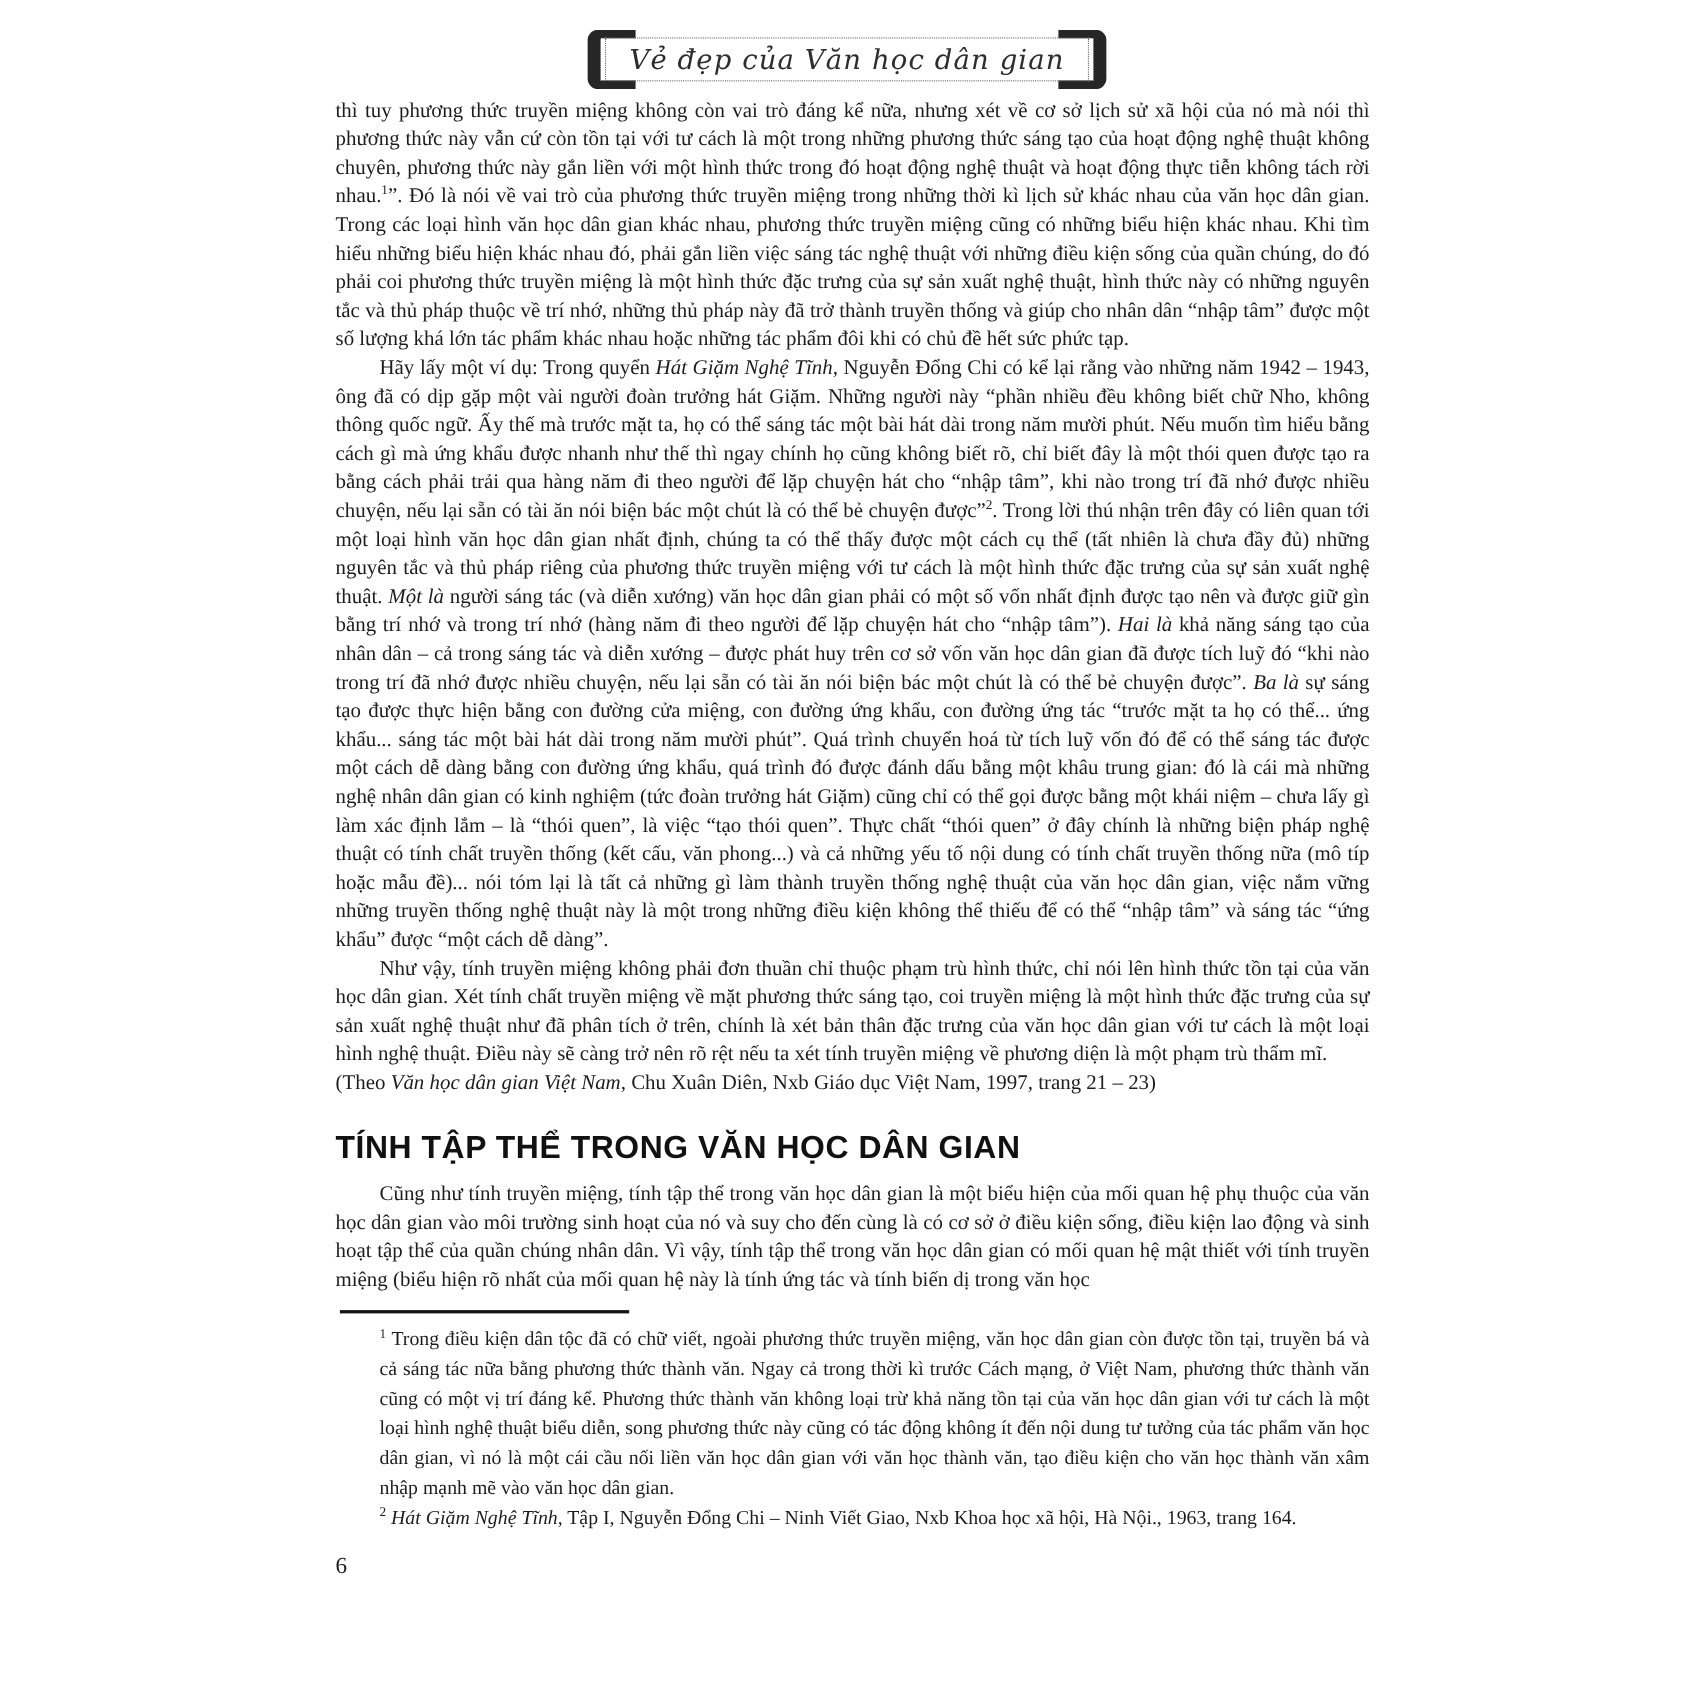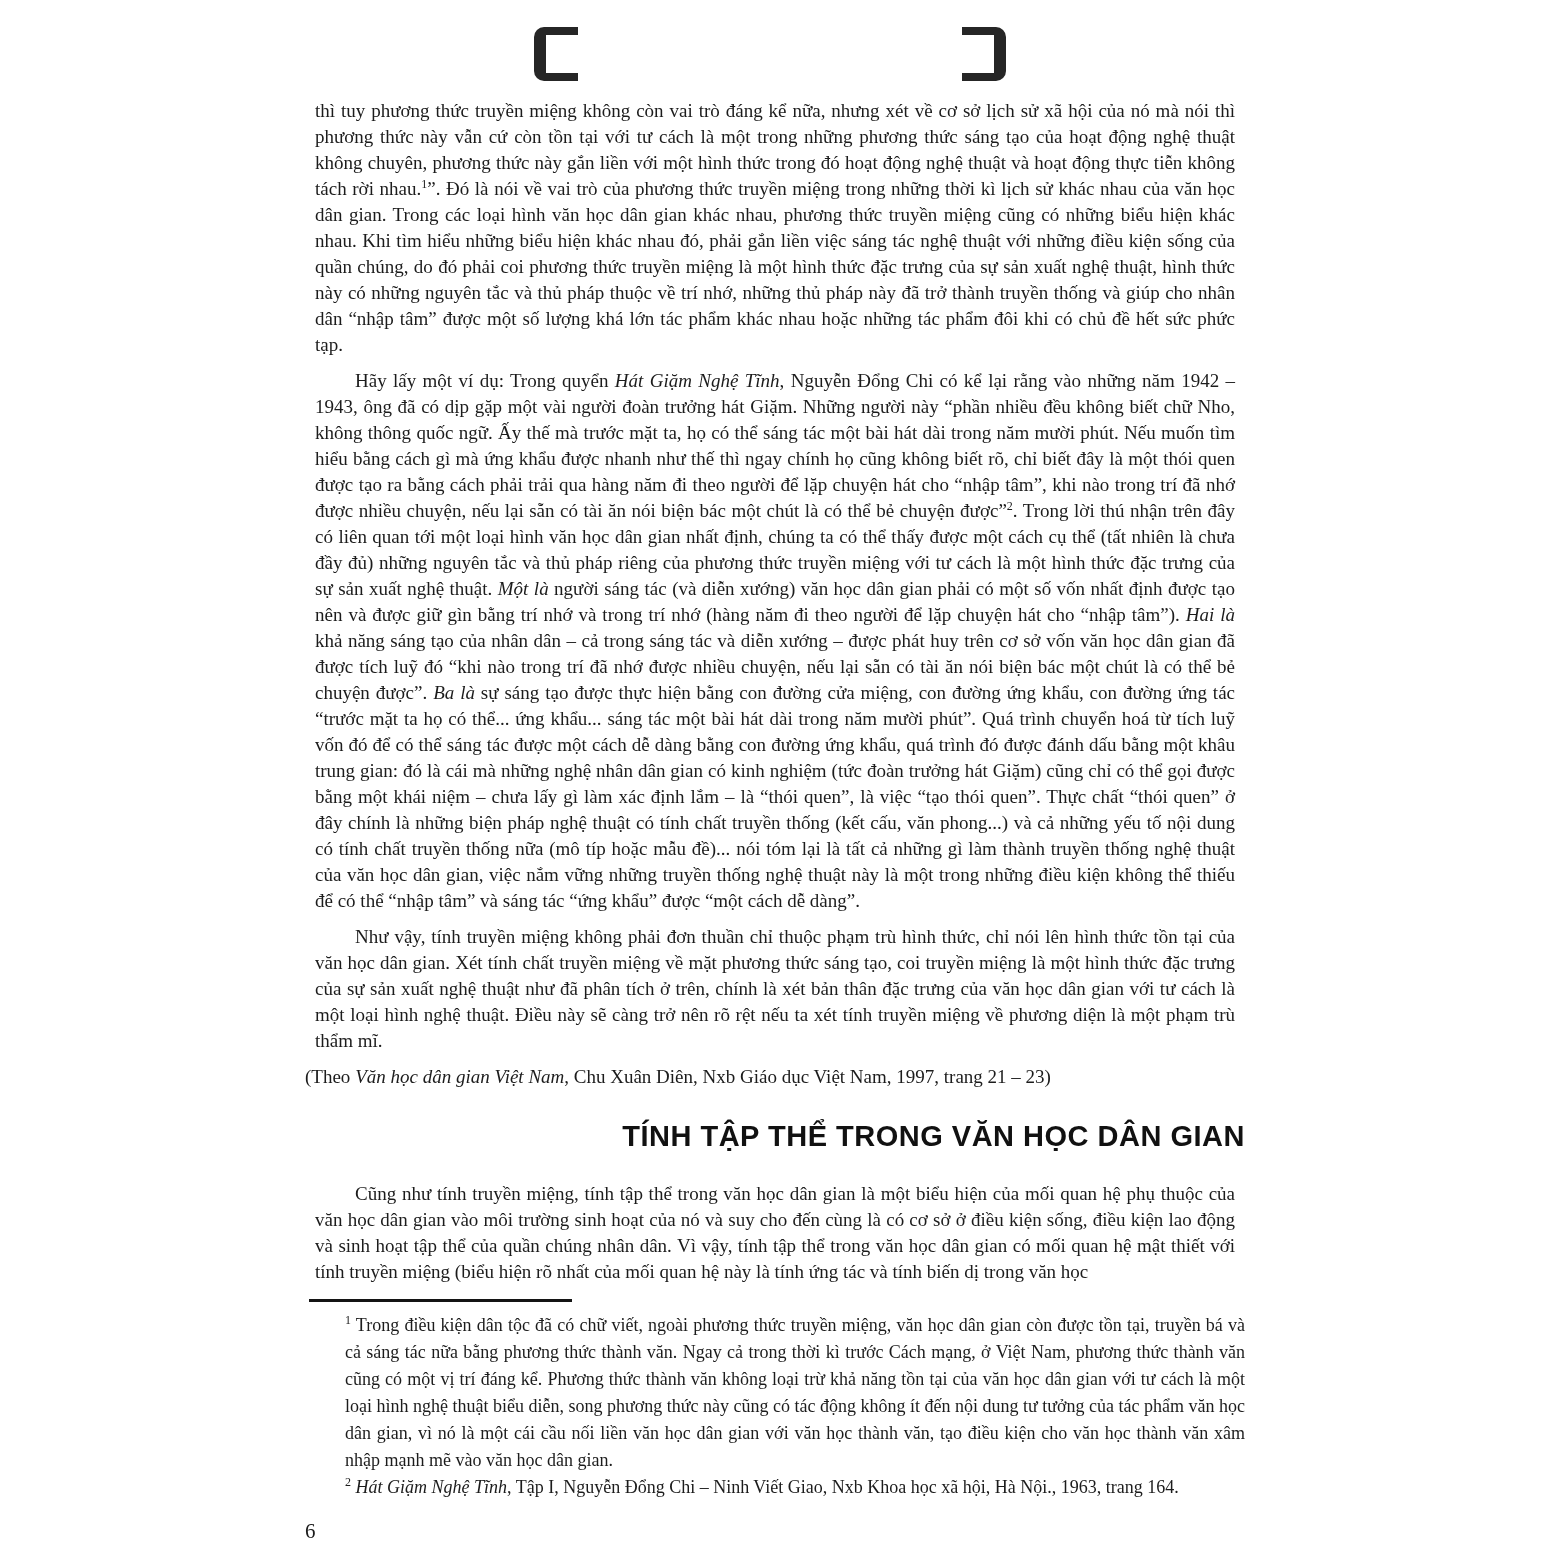--- a/index.html
+++ b/index.html
@@ -38,37 +38,37 @@
     border-right:12px solid #262626;
     border-top:8px solid #262626;
     border-bottom:8px solid #262626;
     border-radius:0 10px 10px 0;
   }
   
   .content{
     position:absolute;left:305px;top:88px;width:940px;
   }
   .para{
-    margin:10px;
+    margin:0;
     font-size:19px;
     line-height:26px;
     text-align:justify;
     text-justify:inter-word;
   }
   .para.indent{text-indent:40px;}
   .para sup, .footnote sup{font-size:12px;line-height:0;}
   .citation{
     margin:0;
     font-size:19px;
     line-height:26px;
     text-align:left;
   }
   .heading{
-    margin:30px 0 28px 0;
-    text-align:right;
+    margin:30px 0 12px 0;
+    text-align:left;
     font-family:"Liberation Sans","DejaVu Sans",sans-serif;
     font-weight:700;
     font-size:29px;
     letter-spacing:0.5px;
     color:#111111;
   }
   .footnotes{margin-top:14px;}
   .rule{
     width:263px;height:0;
     border-top:3px solid #141414;
@@ -87,20 +87,21 @@
   }
 </style>
 </head>
 <body>
 
 <div class="page">
 
   <div class="header-box">
     <span class="bracket bl"></span>
     <span class="bracket br"></span>
+    <div class="header-inner">Vẻ đẹp của Văn học dân gian</div>
   </div>
 
   <div class="content">
 
     <p class="para"><span>thì tuy phương thức truyền miệng không còn vai trò đáng kể nữa, nhưng xét về cơ sở lịch sử xã hội của nó mà nói thì phương thức này vẫn cứ còn tồn tại với tư cách là một trong những phương thức sáng tạo của hoạt động nghệ thuật không chuyên, phương thức này gắn liền với một hình thức trong đó hoạt động nghệ thuật và hoạt động thực tiễn không tách rời nhau.</span><sup>1</sup><span>”. Đó là nói về vai trò của phương thức truyền miệng trong những thời kì lịch sử khác nhau của văn học dân gian. Trong các loại hình văn học dân gian khác nhau, phương thức truyền miệng cũng có những biểu hiện khác nhau. Khi tìm hiểu những biểu hiện khác nhau đó, phải gắn liền việc sáng tác nghệ thuật với những điều kiện sống của quần chúng, do đó phải coi phương thức truyền miệng là một hình thức đặc trưng của sự sản xuất nghệ thuật, hình thức này có những nguyên tắc và thủ pháp thuộc về trí nhớ, những thủ pháp này đã trở thành truyền thống và giúp cho nhân dân “nhập tâm” được một số lượng khá lớn tác phẩm khác nhau hoặc những tác phẩm đôi khi có chủ đề hết sức phức tạp.</span></p>
 
     <p class="para indent"><span>Hãy lấy một ví dụ: Trong quyển </span><span><i>Hát Giặm Nghệ Tĩnh</i></span><span>, Nguyễn Đổng Chi có kể lại rằng vào những năm 1942 – 1943, ông đã có dịp gặp một vài người đoàn trưởng hát Giặm. Những người này “phần nhiều đều không biết chữ Nho, không thông quốc ngữ. Ấy thế mà trước mặt ta, họ có thể sáng tác một bài hát dài trong năm mười phút. Nếu muốn tìm hiểu bằng cách gì mà ứng khẩu được nhanh như thế thì ngay chính họ cũng không biết rõ, chỉ biết đây là một thói quen được tạo ra bằng cách phải trải qua hàng năm đi theo người để lặp chuyện hát cho “nhập tâm”, khi nào trong trí đã nhớ được nhiều chuyện, nếu lại sẵn có tài ăn nói biện bác một chút là có thể bẻ chuyện được”</span><sup>2</sup><span>. Trong lời thú nhận trên đây có liên quan tới một loại hình văn học dân gian nhất định, chúng ta có thể thấy được một cách cụ thể (tất nhiên là chưa đầy đủ) những nguyên tắc và thủ pháp riêng của phương thức truyền miệng với tư cách là một hình thức đặc trưng của sự sản xuất nghệ thuật. </span><span><i>Một là</i></span><span> người sáng tác (và diễn xướng) văn học dân gian phải có một số vốn nhất định được tạo nên và được giữ gìn bằng trí nhớ và trong trí nhớ (hàng năm đi theo người để lặp chuyện hát cho “nhập tâm”). </span><span><i>Hai là</i></span><span> khả năng sáng tạo của nhân dân – cả trong sáng tác và diễn xướng – được phát huy trên cơ sở vốn văn học dân gian đã được tích luỹ đó “khi nào trong trí đã nhớ được nhiều chuyện, nếu lại sẵn có tài ăn nói biện bác một chút là có thể bẻ chuyện được”. </span><span><i>Ba là</i></span><span> sự sáng tạo được thực hiện bằng con đường cửa miệng, con đường ứng khẩu, con đường ứng tác “trước mặt ta họ có thể... ứng khẩu... sáng tác một bài hát dài trong năm mười phút”. Quá trình chuyển hoá từ tích luỹ vốn đó để có thể sáng tác được một cách dễ dàng bằng con đường ứng khẩu, quá trình đó được đánh dấu bằng một khâu trung gian: đó là cái mà những nghệ nhân dân gian có kinh nghiệm (tức đoàn trưởng hát Giặm) cũng chỉ có thể gọi được bằng một khái niệm – chưa lấy gì làm xác định lắm – là “thói quen”, là việc “tạo thói quen”. Thực chất “thói quen” ở đây chính là những biện pháp nghệ thuật có tính chất truyền thống (kết cấu, văn phong...) và cả những yếu tố nội dung có tính chất truyền thống nữa (mô típ hoặc mẫu đề)... nói tóm lại là tất cả những gì làm thành truyền thống nghệ thuật của văn học dân gian, việc nắm vững những truyền thống nghệ thuật này là một trong những điều kiện không thể thiếu để có thể “nhập tâm” và sáng tác “ứng khẩu” được “một cách dễ dàng”.</span></p>
 
     <p class="para indent"><span>Như vậy, tính truyền miệng không phải đơn thuần chỉ thuộc phạm trù hình thức, chỉ nói lên hình thức tồn tại của văn học dân gian. Xét tính chất truyền miệng về mặt phương thức sáng tạo, coi truyền miệng là một hình thức đặc trưng của sự sản xuất nghệ thuật như đã phân tích ở trên, chính là xét bản thân đặc trưng của văn học dân gian với tư cách là một loại hình nghệ thuật. Điều này sẽ càng trở nên rõ rệt nếu ta xét tính truyền miệng về phương diện là một phạm trù thẩm mĩ.</span></p>
 

